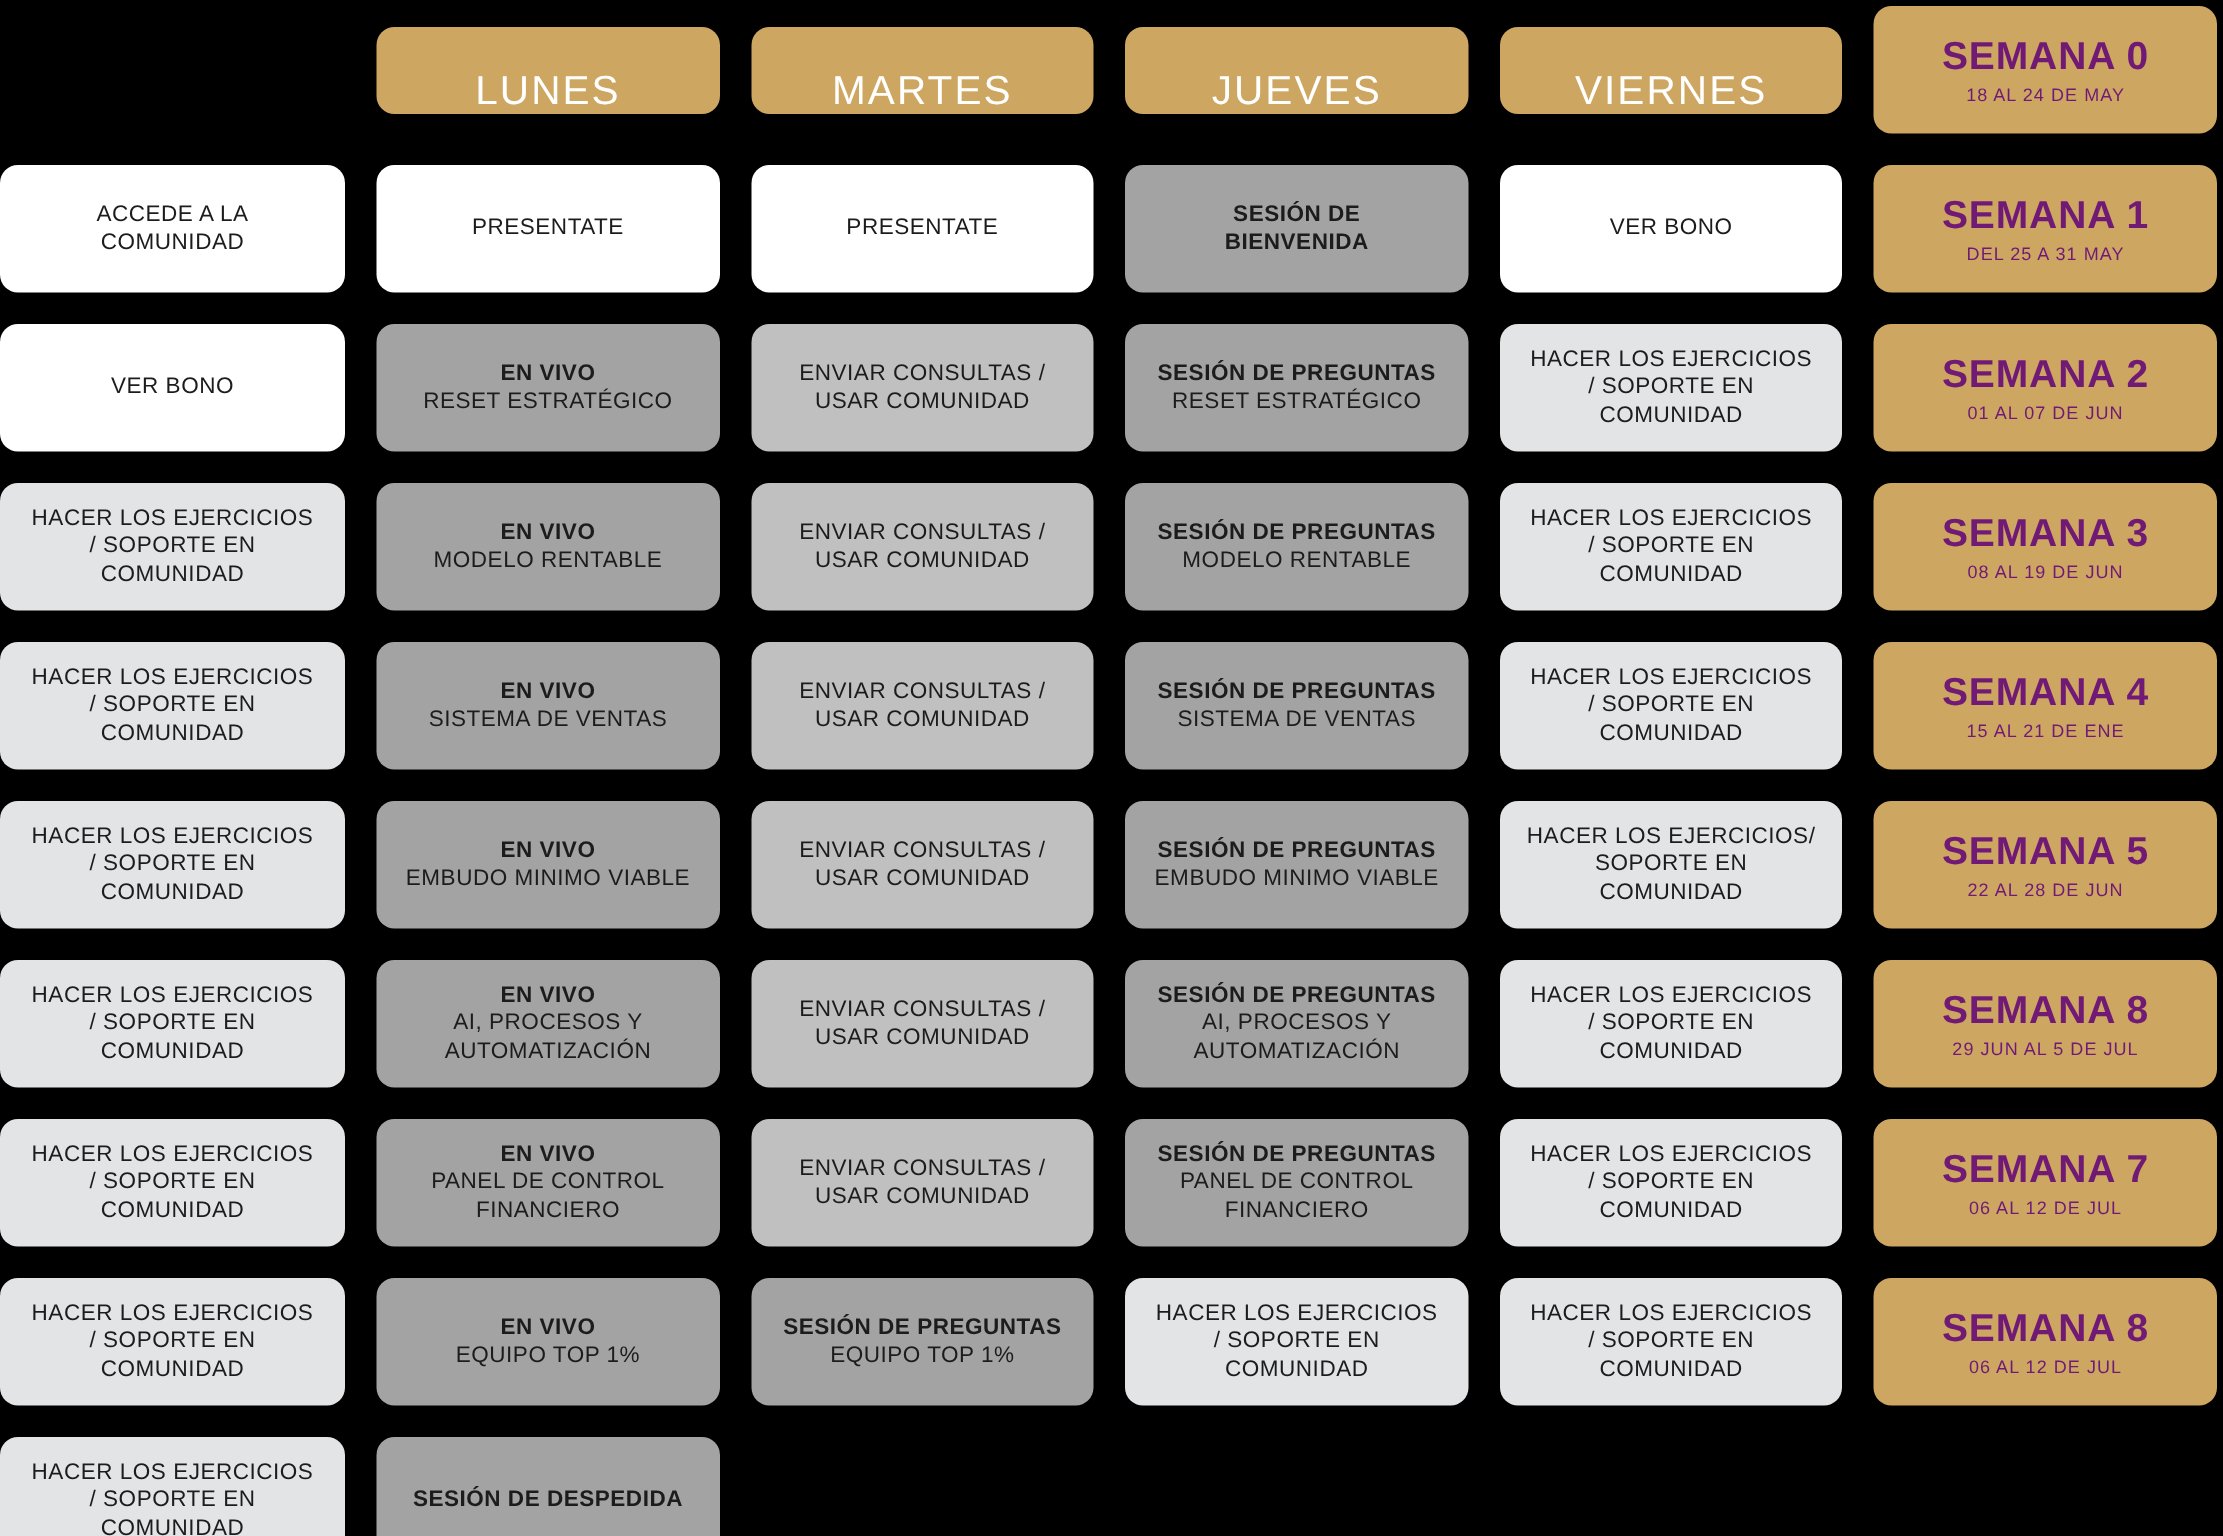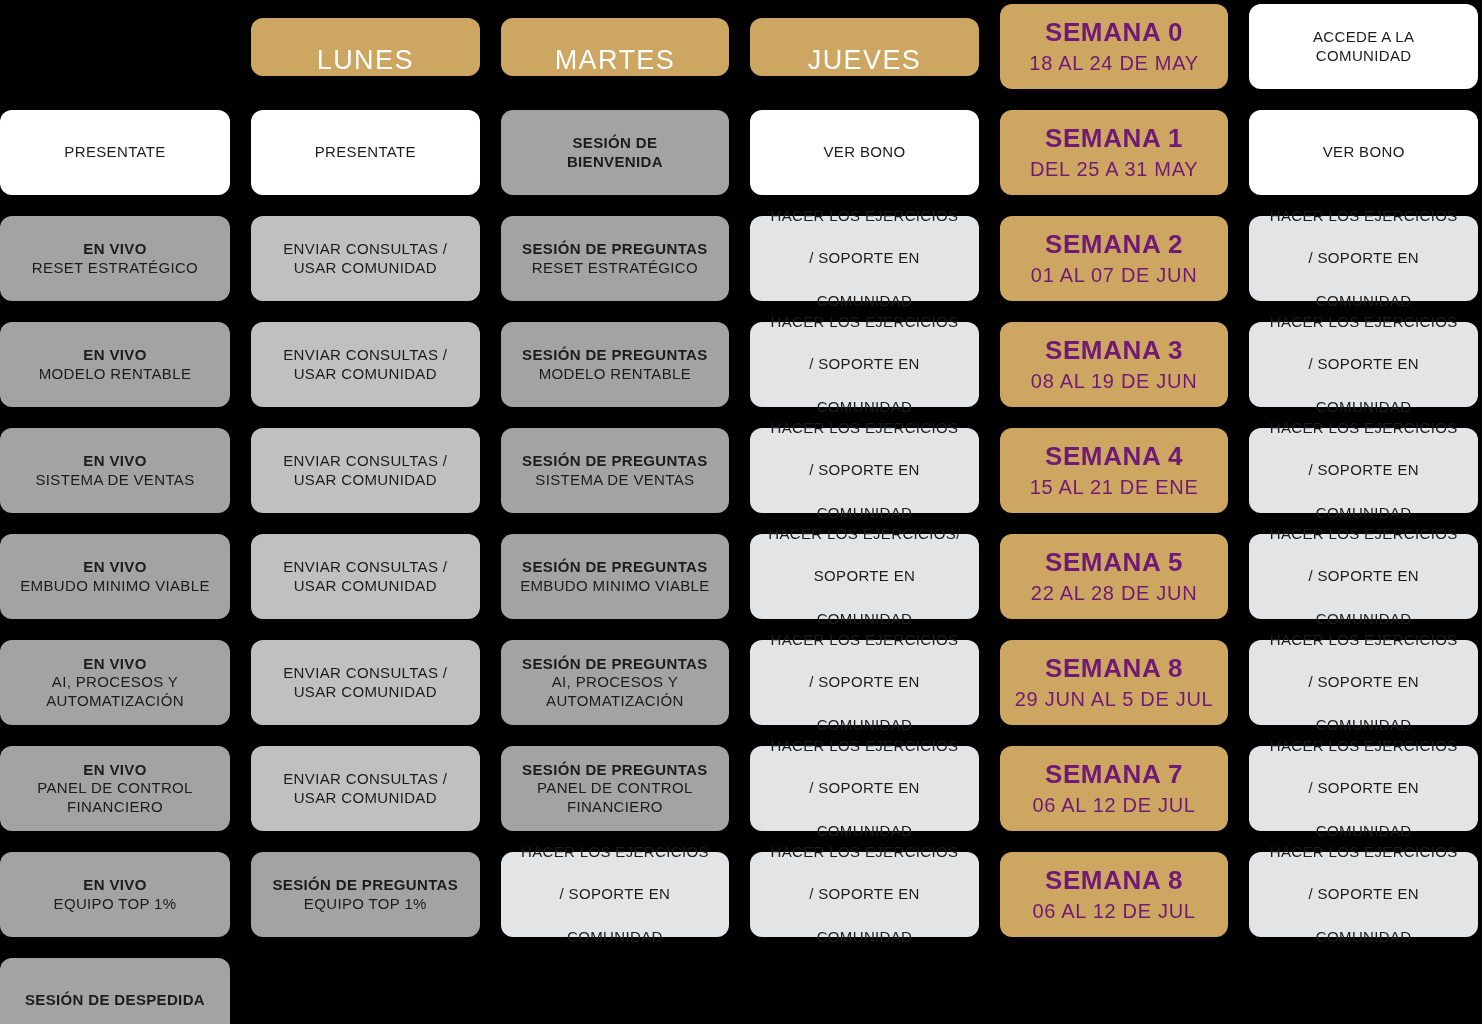--- a/index.html
+++ b/index.html
@@ -62,21 +62,21 @@
     text-align: center;
     padding: 4px 6px;
     line-height: 1.15;
   }
   .week-title {
     font-size: 26px;
     font-weight: 700;
     letter-spacing: 0.6px;
   }
   .week-range {
-    font-size: 20px;
+    font-size: 12px;
     font-weight: 400;
     letter-spacing: 0.7px;
     margin-top: 4px;
   }
 
   
   .cell {
     border-radius: 12px;
     display: flex;
     flex-direction: column;
@@ -93,38 +93,41 @@
     letter-spacing: 0.35px;
     font-weight: 400;
   }
   .cell .line.strong {
     font-weight: 700;
   }
 
   .cell.white  { background: #FFFFFF; }
   .cell.cream  { background: #a3a3a3; justify-content: center; }
   .cell.gray   { background: #C0C0C0; }
-  .cell.lgray  { background: #E3E4E6; gap: 24px; }
+  .cell.lgray  { background: #E3E4E6; }
   .cell.empty  { background: transparent; box-shadow: none; }
 </style>
 </head>
 <body>
 
 <div id="calendar">
   <div class="grid">
     <div class="corner-spacer"></div>
 
   <div class="day-header">
         <span>LUNES</span>
       </div>
       <div class="day-header">
         <span>MARTES</span>
       </div>
       <div class="day-header">
         <span>JUEVES</span>
+      </div>
+      <div class="day-header">
+        <span>VIERNES</span>
       </div>
       <div class="week-chip">
         <div class="week-title">SEMANA 0</div>
         <div class="week-range">18 AL 24 DE MAY</div>
       </div>
       <div class="cell white">
         <div class="line">ACCEDE A LA</div>
         <div class="line">COMUNIDAD</div>
       </div>
       <div class="cell white">

